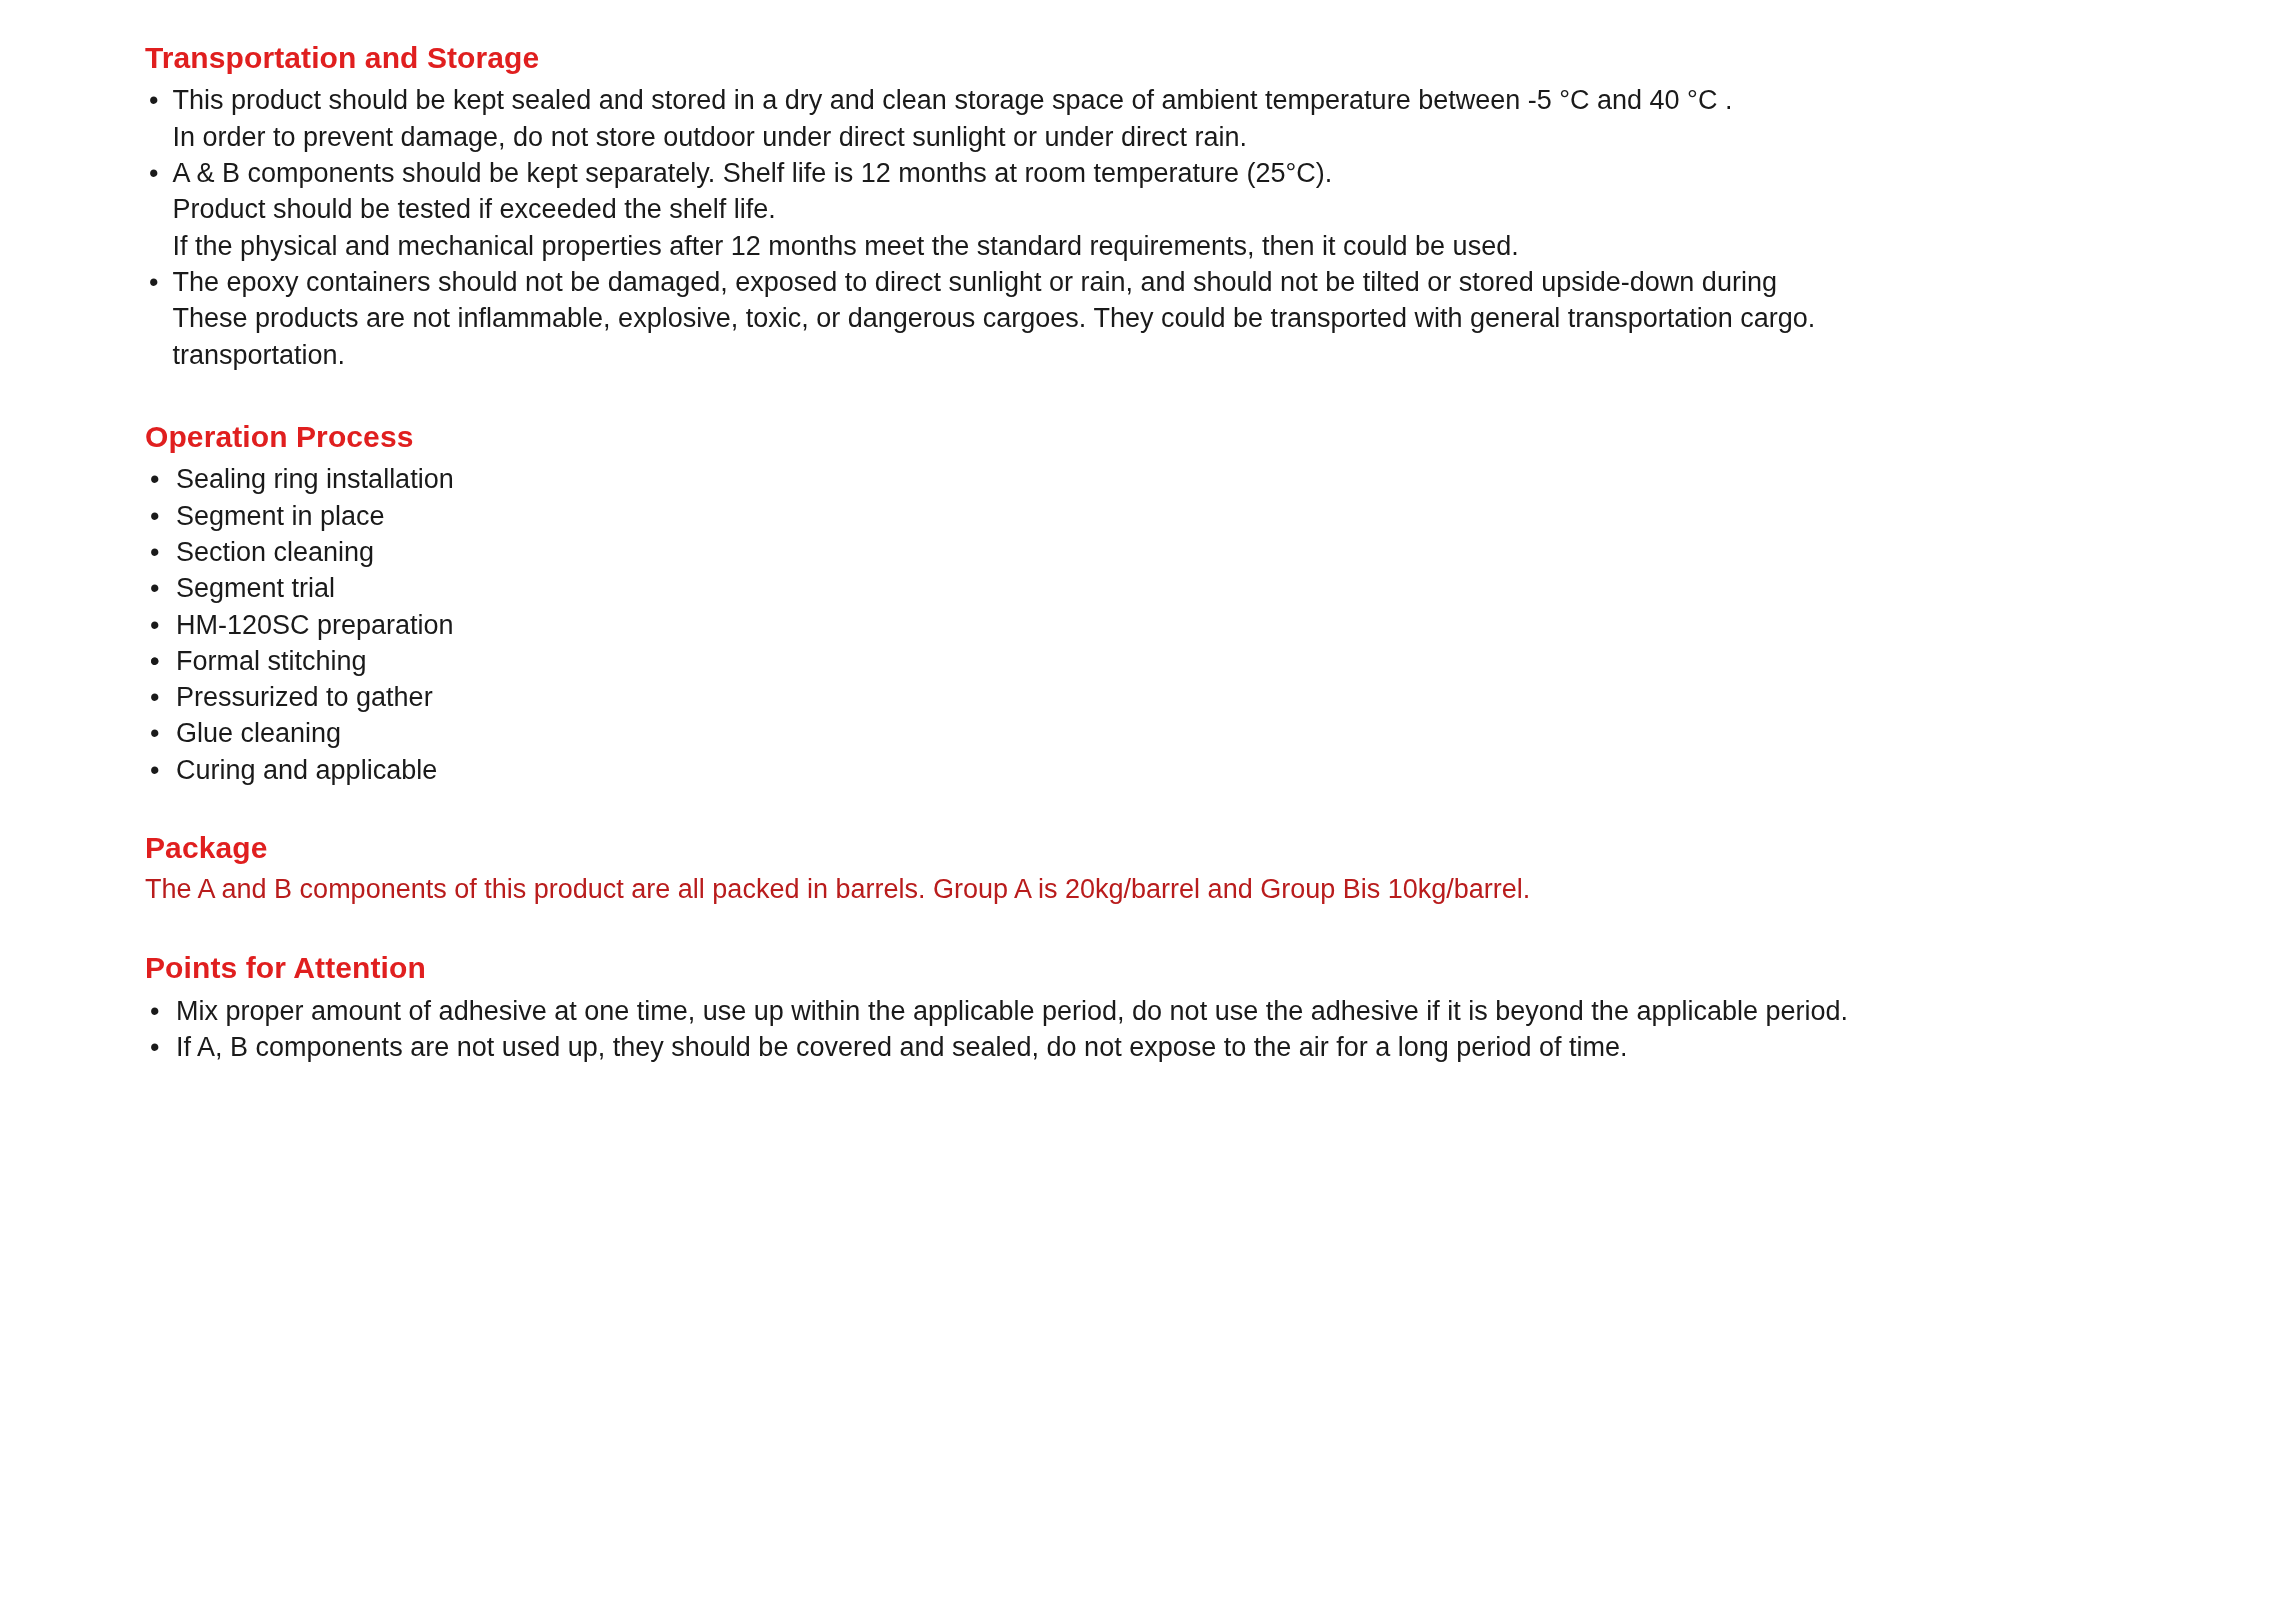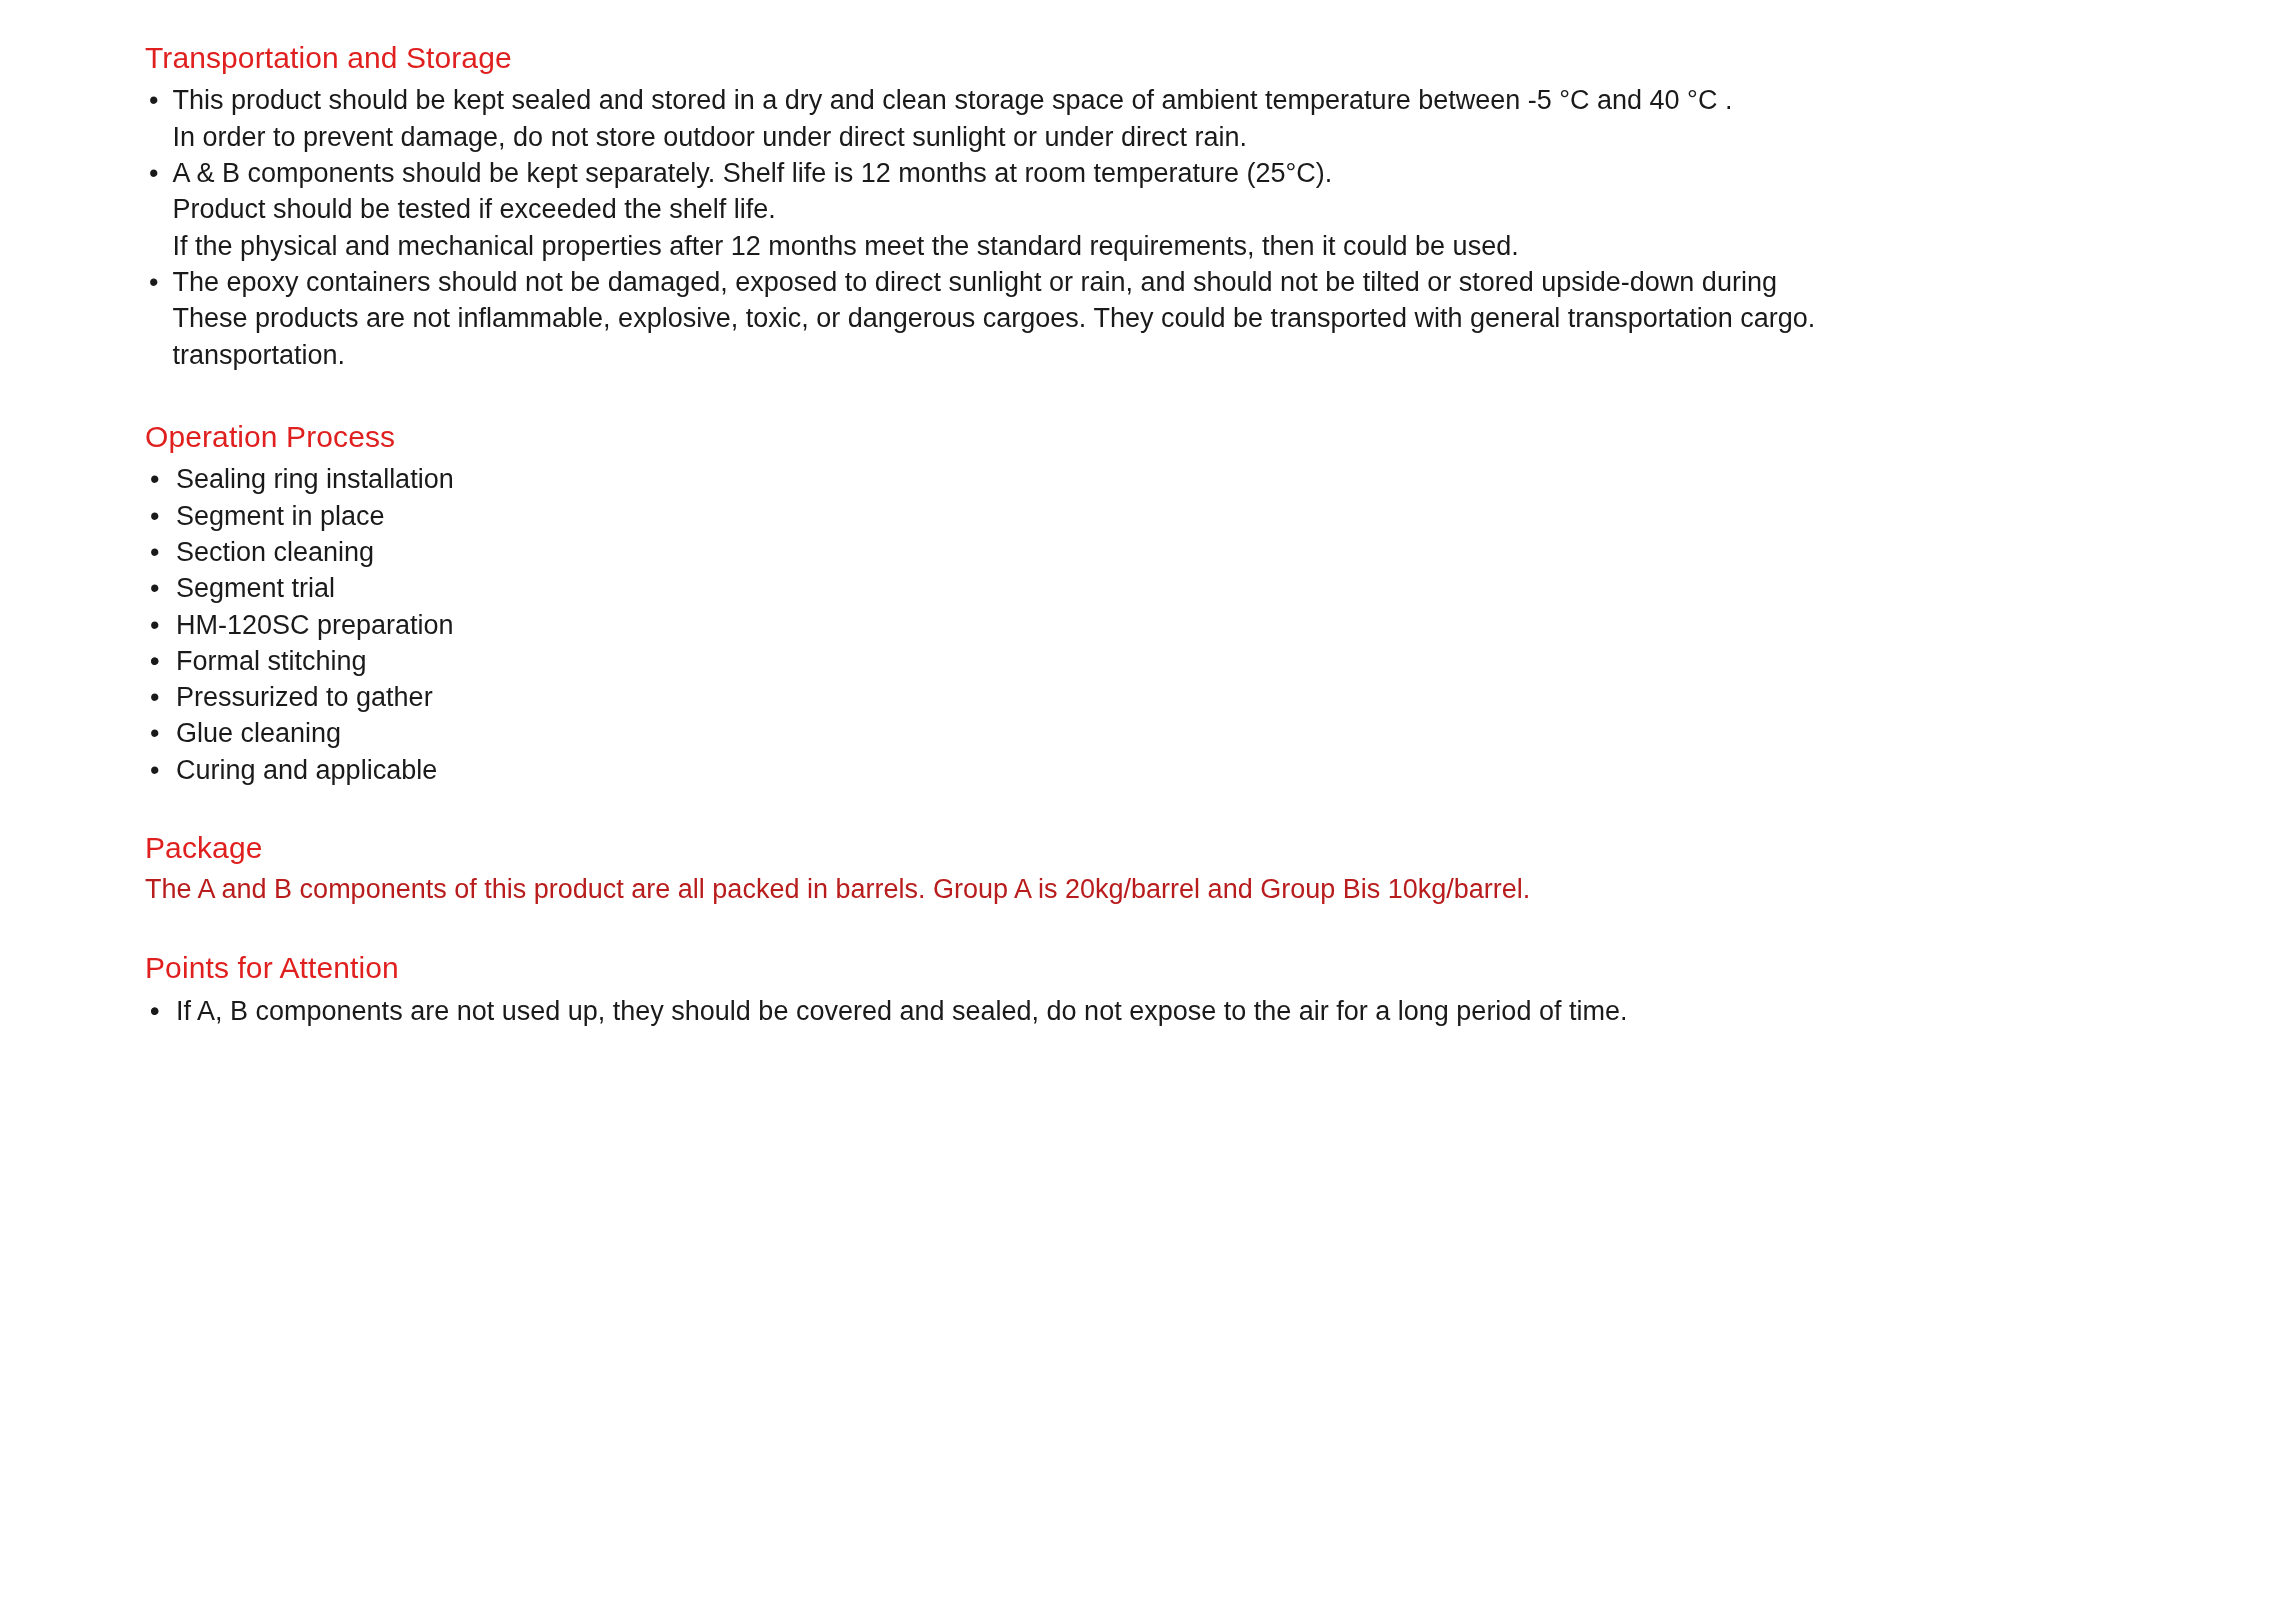--- a/index.html
+++ b/index.html
@@ -20,21 +20,21 @@
     height: 1621px;
     box-sizing: border-box;
     padding: 39px 118px 0 145px;
   }
   .section {
     margin-bottom: 0;
   }
   .section-title {
     color: #e01f1f;
     font-size: 30px;
-    font-weight: normal;
+    font-weight: bold;
     line-height: 1.25;
     margin: 0 0 5.9px 0;
     letter-spacing: 0.1px;
   }
   .body-text {
     font-size: 27px;
     line-height: 1.32;
     margin: 0;
     color: #b91c1c;
   }
@@ -121,19 +121,19 @@
   <div class="section">
     <h2 class="section-title">Package</h2>
     <p class="body-text">The A and B components of this product are all packed in barrels. Group A is 20kg/barrel and Group Bis 10kg/barrel.</p>
   </div>
 
   <div class="gap-md"></div>
 
   <div class="section">
     <h2 class="section-title">Points for Attention</h2>
     <ul class="bullets wide">
-      <li><span class="dot">•</span></li>
+      <li><span class="dot">•</span><span>Mix proper amount of adhesive at one time, use up within the applicable period, do not use the adhesive if it is beyond the applicable period.</span></li>
       <li><span class="dot">•</span><span>If A, B components are not used up, they should be covered and sealed, do not expose to the air for a long period of time.</span></li>
     </ul>
   </div>
 
 </div>
 
 
 </body></html>

